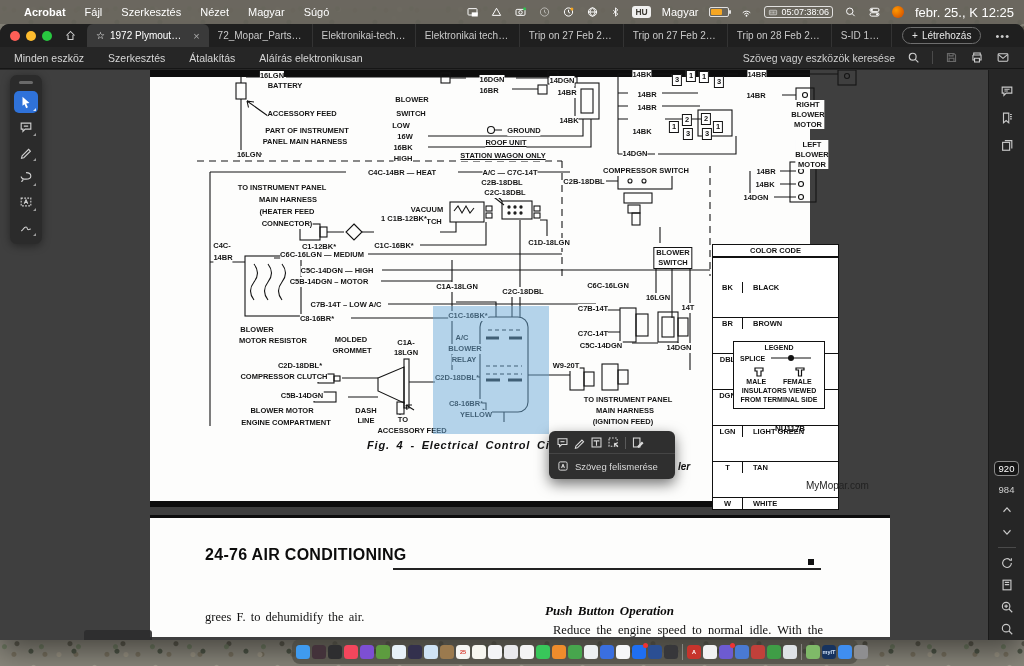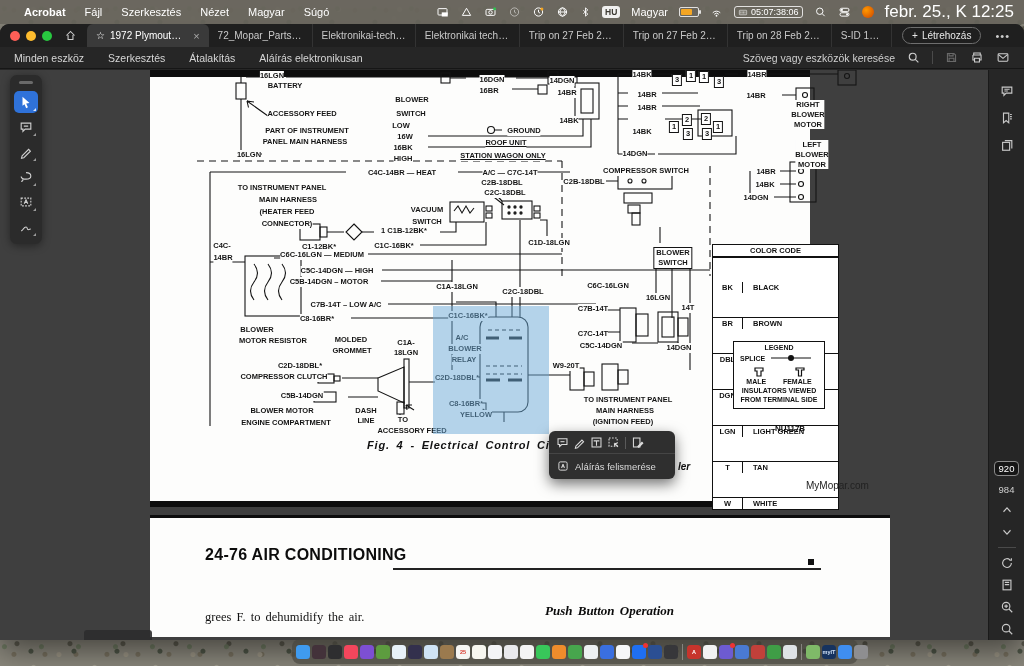--- a/index.html
+++ b/index.html
@@ -25,21 +25,21 @@
   .menus span:first-child { font-weight:bold; }
   .mb-right { margin-left:auto; display:flex; align-items:center; gap:11px; }
   .mb-right svg { display:block; }
   .hu-badge { background:rgba(255,255,255,.9); color:#3c3a33; font-size:8.5px; font-weight:bold;
     border-radius:3px; padding:1px 3px; }
   .timer-badge { border:1px solid rgba(255,255,255,.8); border-radius:3px; font-size:9px; padding:0 3px;
     display:flex; align-items:center; gap:3px; }
   .battery { width:20px; height:10px; border:1px solid rgba(255,255,255,.8); border-radius:2px; position:relative; }
   .battery i { position:absolute; left:1px; top:1px; bottom:1px; width:60%; background:#f5a623; border-radius:1px; }
   .battery:after { content:""; position:absolute; right:-3px; top:2px; width:2px; height:4px; background:rgba(255,255,255,.8); border-radius:1px; }
-  .mb-clock { font-size:17px; }
+  .mb-clock { font-size:13px; }
   .orange-dot { width:12px; height:12px; border-radius:50%; background:radial-gradient(circle at 35% 35%, #f90, #c40); }
   
   .window { position:absolute; left:0; top:24px; width:1024px; height:616px; background:#262626;
     border-radius:9px 9px 0 0; overflow:hidden; box-shadow:0 10px 30px rgba(0,0,0,.5); }
   .tabbar { height:23px; display:flex; align-items:center; background:#1f1f1f; padding-left:10px; }
   .lights { display:flex; gap:6px; margin-right:12px; }
   .lights i { width:10px; height:10px; border-radius:50%; display:block; }
   .home-ic { color:#cfcfcf; margin-right:10px; }
   .tabs { display:flex; align-items:center; height:100%; flex:1; min-width:0; }
   .tab { height:100%; display:flex; align-items:center; gap:5px; padding:0 9px; color:#c9c9c9; font-size:10px;
@@ -548,21 +548,21 @@
             <div class="lbl" style="left: 360px; top: 98px;">A/C — C7C-14T</div>
             <div class="lbl" style="left: 352px; top: 108px;">C2B-18DBL</div>
             <div class="lbl" style="left: 355px; top: 118px;">C2C-18DBL</div>
             <div class="lbl" style="left: 132px; top: 113px;">TO  INSTRUMENT  PANEL</div>
             <div class="lbl" style="left: 138px; top: 125px;">MAIN  HARNESS</div>
             <div class="lbl" style="left: 137px; top: 137px;">(HEATER  FEED</div>
             <div class="lbl" style="left: 137px; top: 149px;">CONNECTOR)</div>
             <div class="lbl" style="left: 277px; top: 135px;">VACUUM</div>
             <div class="lbl" style="left: 277px; top: 147px;">SWITCH</div>
             <div class="lbl" style="left: 169px; top: 156px; margin-top: 16px;">C1-12BK*</div>
-            <div class="lbl" style="left: 254px; top: 156px;">1  C1B-12BK*</div>
+            <div class="lbl" style="left: 254px; top: 144px;">1  C1B-12BK*</div>
             <div class="lbl" style="left: 244px; top: 171px;">C1C-16BK*</div>
             <div class="lbl" style="left: 399px; top: 168px;">C1D-18LGN</div>
             <div class="lbl" style="left: 496px; top: 96px;">COMPRESSOR  SWITCH</div>
             <div class="lbl" style="left: 434px; top: 107px;">C2B-18DBL</div>
             <div class="lbl" style="left: 72px; top: 171px;">C4C-</div>
             <div class="lbl" style="left: 73px; top: 183px;">14BR</div>
             <div class="lbl" style="left: 172px; top: 180px;">C6C-16LGN — MEDIUM</div>
             <div class="lbl" style="left: 187px; top: 196px;">C5C-14DGN — HIGH</div>
             <div class="lbl" style="left: 179px; top: 207px;">C5B-14DGN – MOTOR</div>
             <div class="lbl" style="left: 184px; top: 230px; margin-left: 12px;">C7B-14T – LOW  A/C</div>
@@ -671,20 +671,21 @@
         <div class="caption-suffix">ler</div>
         <div class="watermark">MyMopar.com</div>
       </div>
 
       <div class="page page2">
         <div class="p2-head">24-76  AIR  CONDITIONING</div>
         <div class="p2-rule"></div>
         <div class="p2-sq"></div>
         <div class="p2-col1">grees  F.  to  dehumidify  the  air.</div>
         <div class="p2-col2h">Push  Button  Operation</div>
+        <div class="p2-col2b">Reduce  the  engine  speed  to  normal  idle.  With  the</div>
       </div>
 
       <div class="popup">
         <div class="popup-row1" id="popup-tools">
             <span>
               <svg class="ic" width="13" height="13" viewBox="0 0 16 16" fill="none" stroke="currentColor" stroke-width="1.3">
                 <path d="M2.5 3.5 h11 v7 h-6.5 l-2.5 2.5 v-2.5 h-2 z"></path>
                 <path d="M5.5 7 h5"></path>
               </svg>
             </span>
@@ -713,21 +714,21 @@
               </svg>
             </span>
           </div>
         <div class="popup-row2">
           <span id="popup-ocr-icon">
               <svg class="ic" width="12" height="12" viewBox="0 0 16 16" fill="none" stroke="currentColor" stroke-width="1.3">
                 <rect x="2.5" y="2.5" width="11" height="11" rx="2"></rect>
                 <path d="M6 10.5 L8 5.5 L10 10.5 M6.8 9 h2.4"></path>
               </svg>
             </span>
-          <span>Aláírás felismerése</span>
+          <span>Szöveg felismerése</span>
         </div>
       </div>
     </div>
   </div>
 
   <div class="dock" id="dock">
       <div class="dock-ic" style="background: rgb(63, 155, 239);"></div>
       <div class="dock-ic" style="background: rgb(67, 50, 58);"></div>
       <div class="dock-ic" style="background: rgb(46, 46, 48);"></div>
       <div class="dock-ic" style="background: rgb(244, 70, 92);"></div>

